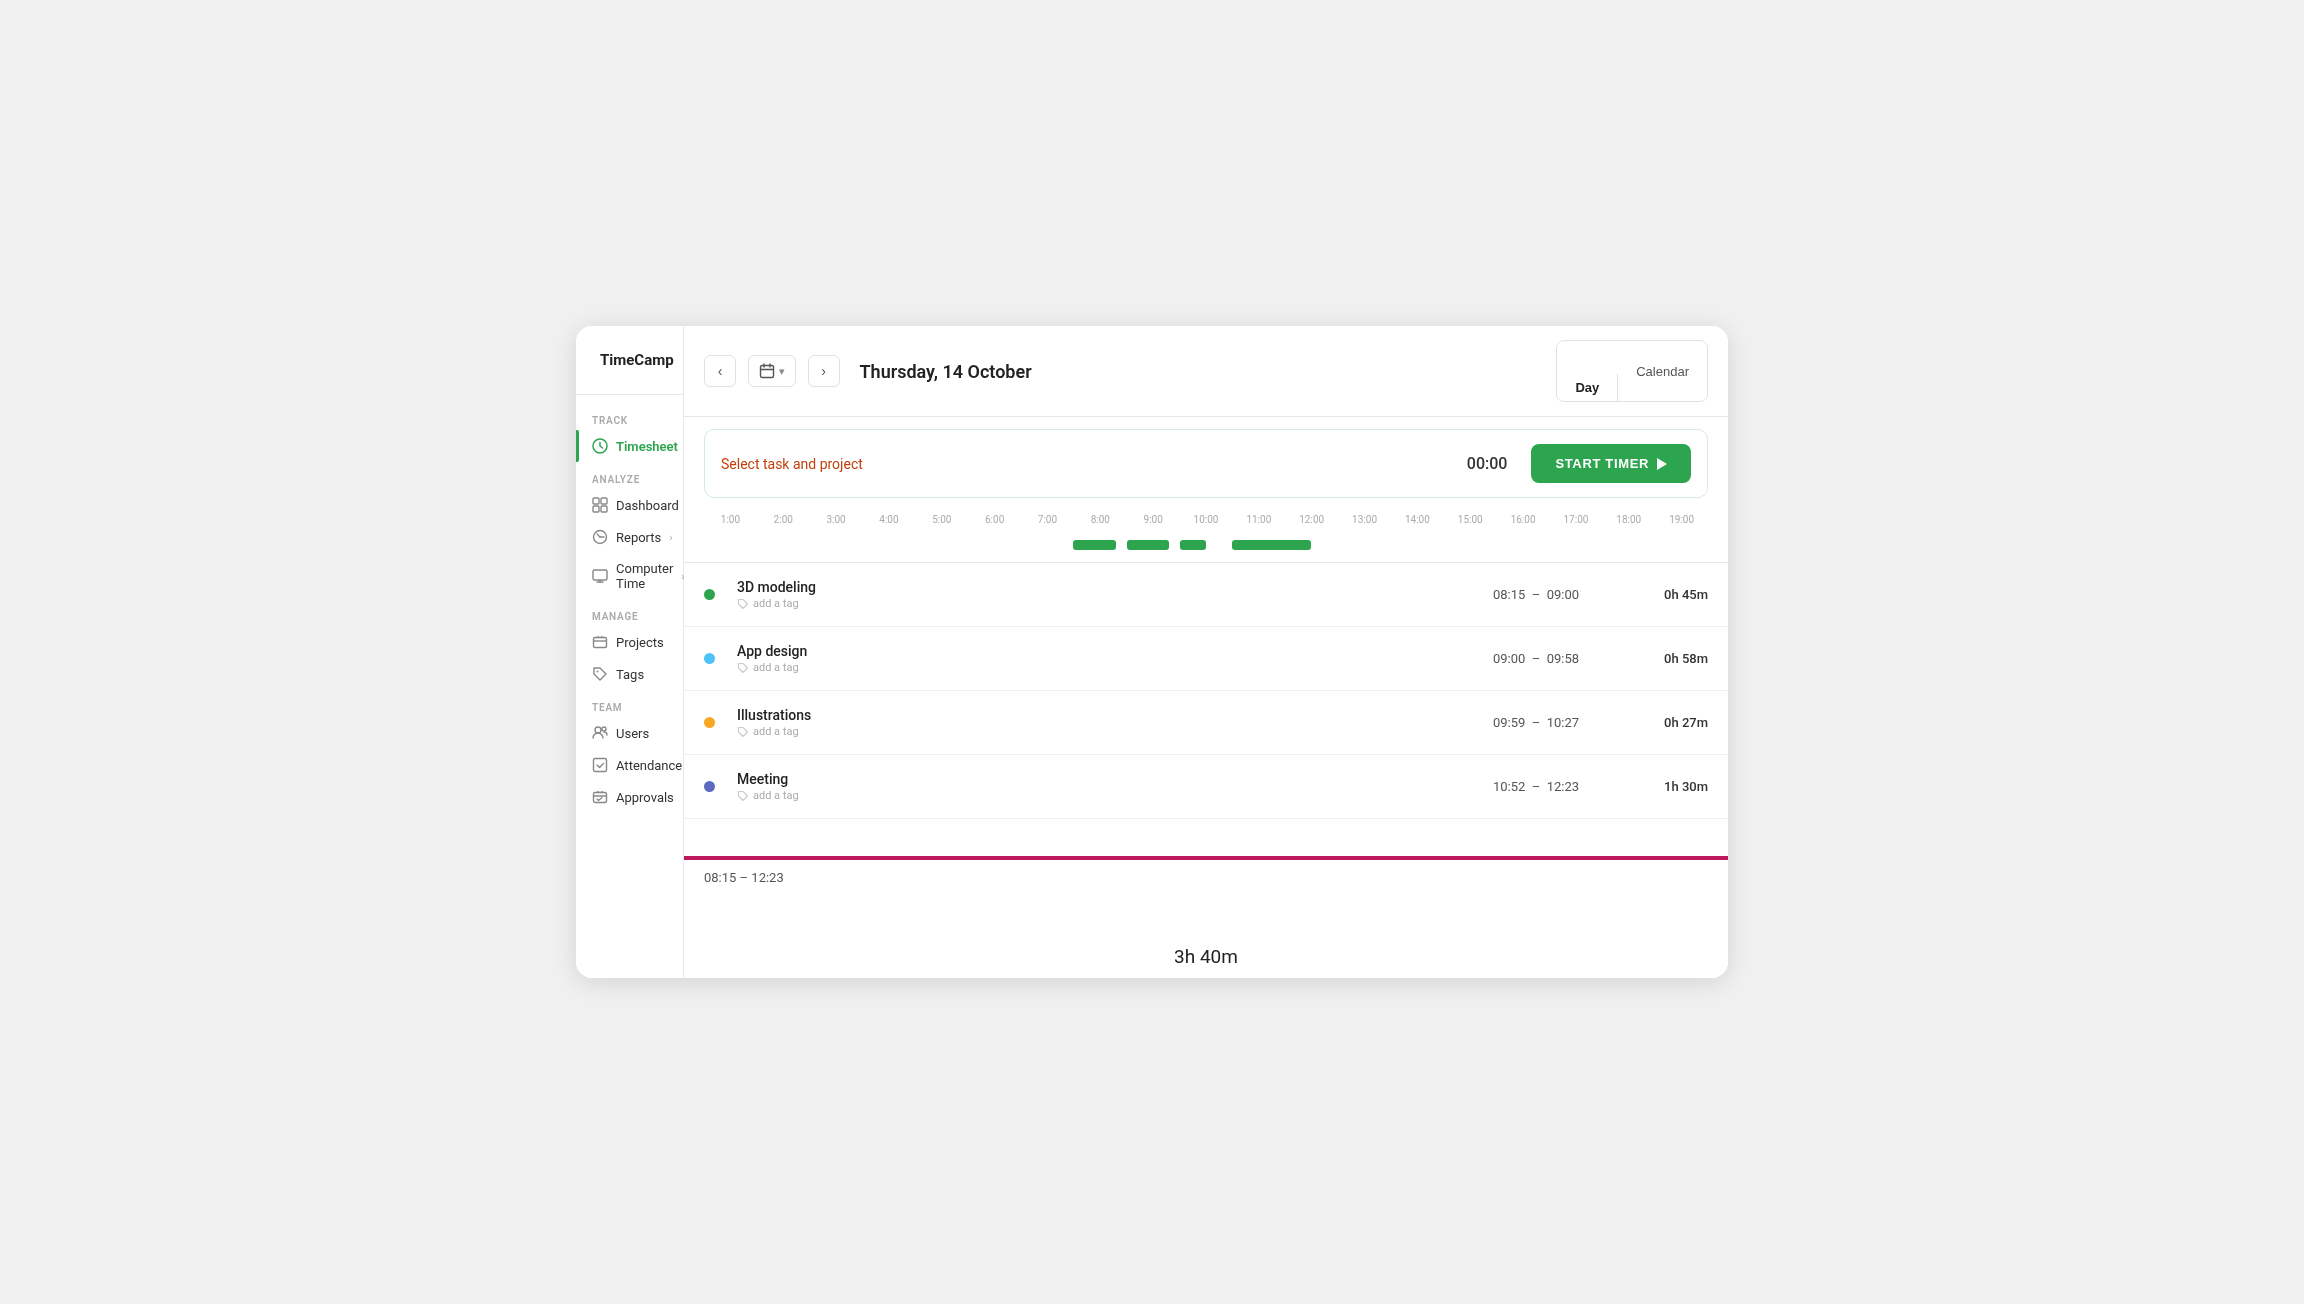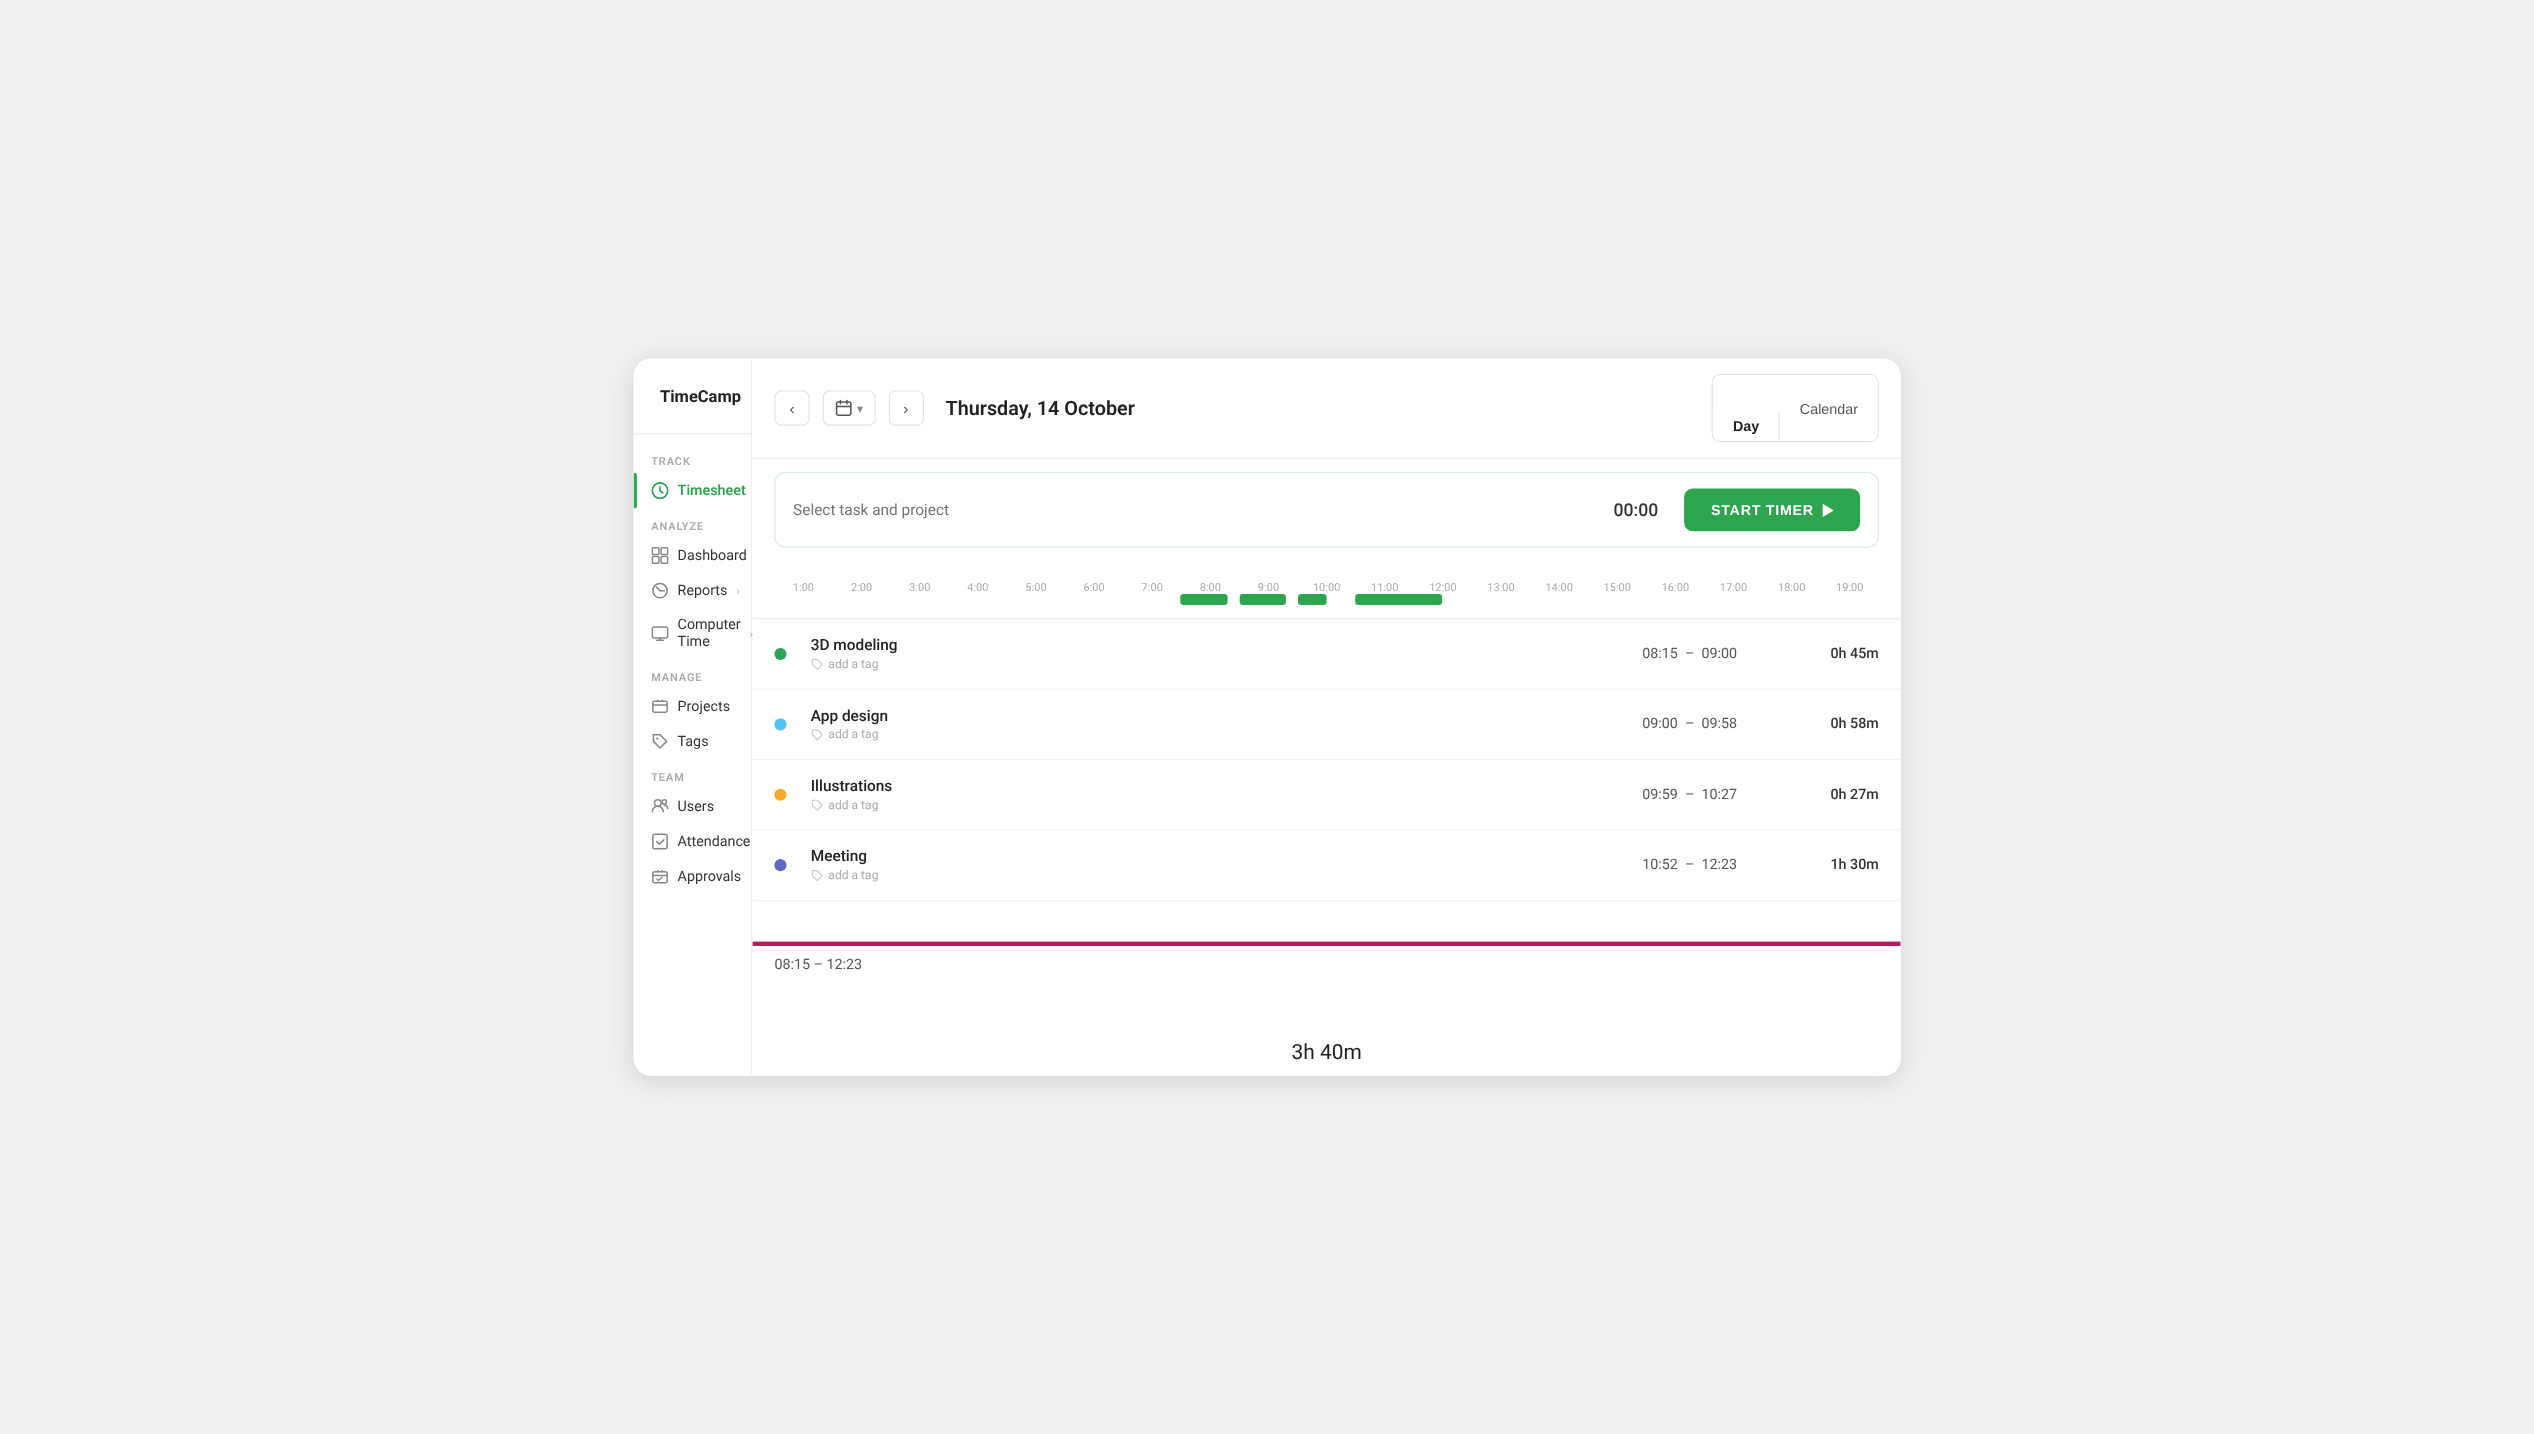--- a/index.html
+++ b/index.html
@@ -167,21 +167,21 @@
       border-radius: 10px;
       display: flex;
       align-items: center;
       padding: 14px 16px;
       background: #fff;
       gap: 12px;
     }
     .timer-task-label {
       flex: 1;
       font-size: 14px;
-      color: #737373;
+      color: #c2410c;
     }
     .timer-display {
       font-size: 16px;
       font-weight: 500;
       color: #333;
       margin-right: 12px;
     }
     .start-timer-btn {
       background: #2da44e;
       color: #fff;
@@ -210,21 +210,21 @@
       padding: 4px 20px 8px 20px;
       border-bottom: 1px solid #e8e8e8;
     }
     .timeline-track {
       position: relative;
       height: 40px;
     }
     .timeline-hours {
       display: flex;
       position: absolute;
-      top: 15px;
+      top: 0;
       left: 0;
       right: 0;
     }
     .timeline-hour {
       flex: 1;
       font-size: 10px;
       color: #aaa;
       text-align: center;
       white-space: nowrap;
     }

